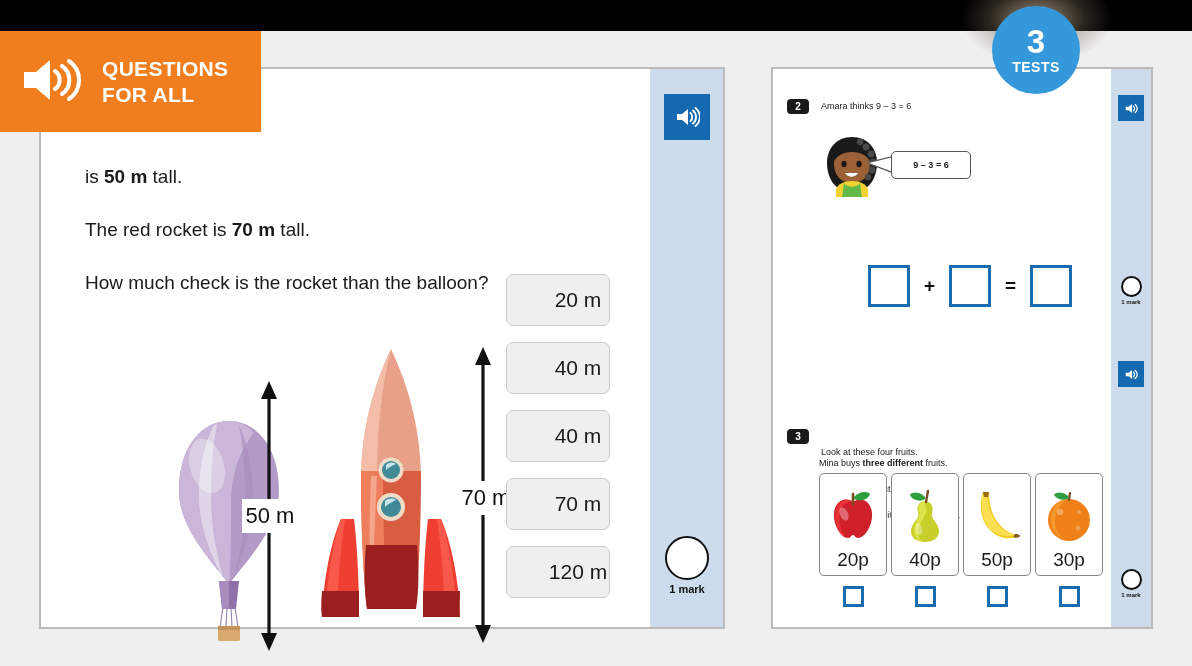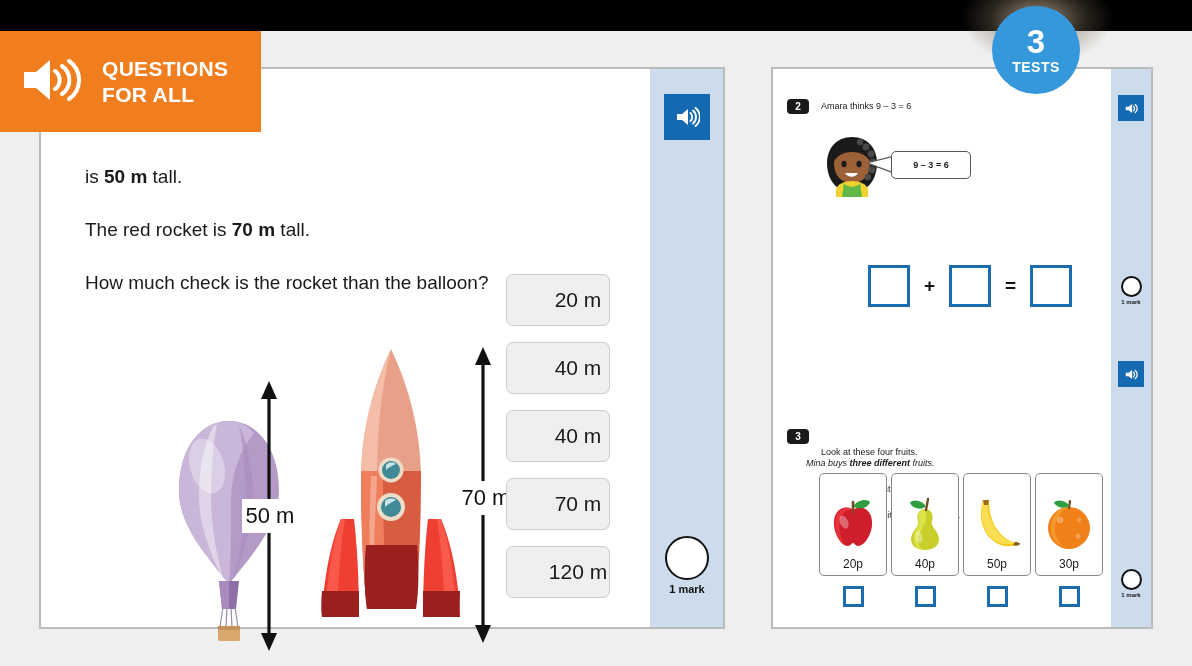--- a/index.html
+++ b/index.html
@@ -259,21 +259,21 @@
     border: 1px solid #888888;
     border-radius: 5px;
     background: #ffffff;
     display: flex;
     flex-direction: column;
     align-items: center;
     justify-content: flex-end;
     padding-bottom: 4px;
   }
   .fruit-pic { height: 66px; display: flex; align-items: center; justify-content: center; }
-  .fruit-price { font-size: 12px; color: #1a1a1a; }
+  .fruit-price { font-size: 19px; color: #1a1a1a; }
 
   .tick-row {
     position: absolute;
     top: 517px; left: 46px;
     display: flex;
     gap: 4px;
   }
   .tick-cell { width: 68px; display: flex; justify-content: center; }
   .tickbox {
     width: 21px; height: 21px;
@@ -457,21 +457,21 @@
       <div class="ansbox"></div>
       <span class="op">+</span>
       <div class="ansbox"></div>
       <span class="op">=</span>
       <div class="ansbox"></div>
     </div>
 
     <div class="qnum" style="top:360px; left:14px;">3</div>
     <div class="r-text" style="top:361px; left:48px;margin-top:16px;">Look at these four fruits.</div>
 
-    <div class="r-text" style="top:388px; left:33px;font-style:italic;">
+    <div class="r-text" style="top:388px; left:46px;">
       <span>Mina buys </span><b>three different</b><span> fruits.</span>
     </div>
 
     <div class="r-text" style="top:414px; left:46px;">
       <span>She spends exactly </span><b>£1</b>
     </div>
 
     <div class="r-text" style="top:440px; left:46px;">
       <span>Tick the </span><b>three</b><span> fruits that Mina buys.</span>
     </div>

